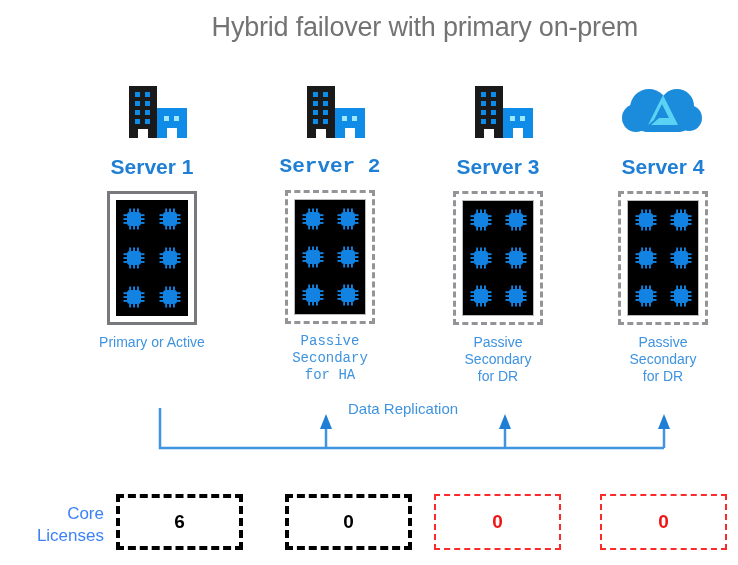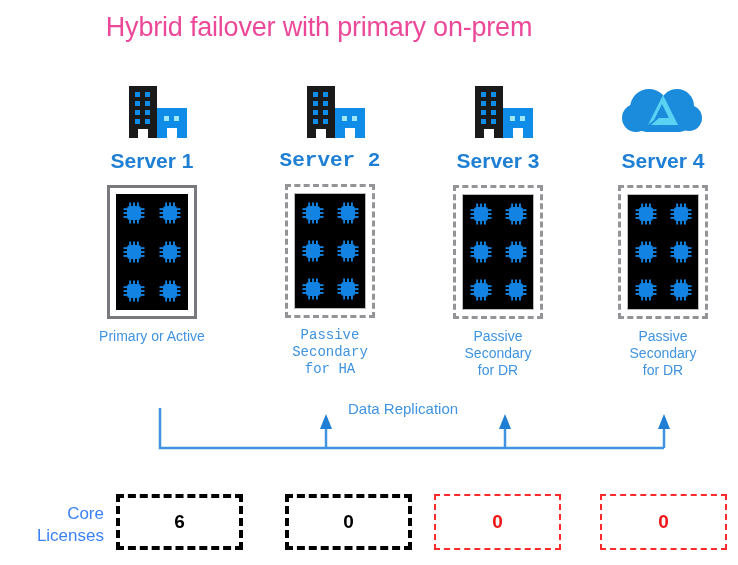--- a/index.html
+++ b/index.html
@@ -21,24 +21,24 @@
     width: 738px;
     height: 565px;
   }
 
   
   .title {
     position: absolute;
     left: 0;
     top: 12px;
     width: 638px;
-    text-align: center;
+    text-align: right;
     font-size: 27px;
     font-weight: 400;
-    color: #ec4899;
+    color: #737373;
     letter-spacing: -0.2px;
   }
 
   
   .col {
     position: absolute;
     top: 78px;
     width: 160px;
   }
   .col-1 { left: 72px; }
@@ -51,21 +51,21 @@
     height: 60px;
     display: flex;
     align-items: flex-end;
     justify-content: center;
   }
   .bldg-icon { display: block; }
   .cloud-icon { display: block; }
 
   
   .server-name {
-    margin-top: 11px;
+    margin-top: 17px;
     text-align: center;
     font-size: 21px;
     font-weight: 600;
     color: #1e7fd4;
   }
 
   
   .server-box-outer {
     margin: 12px auto 0 auto;
     width: 90px;

